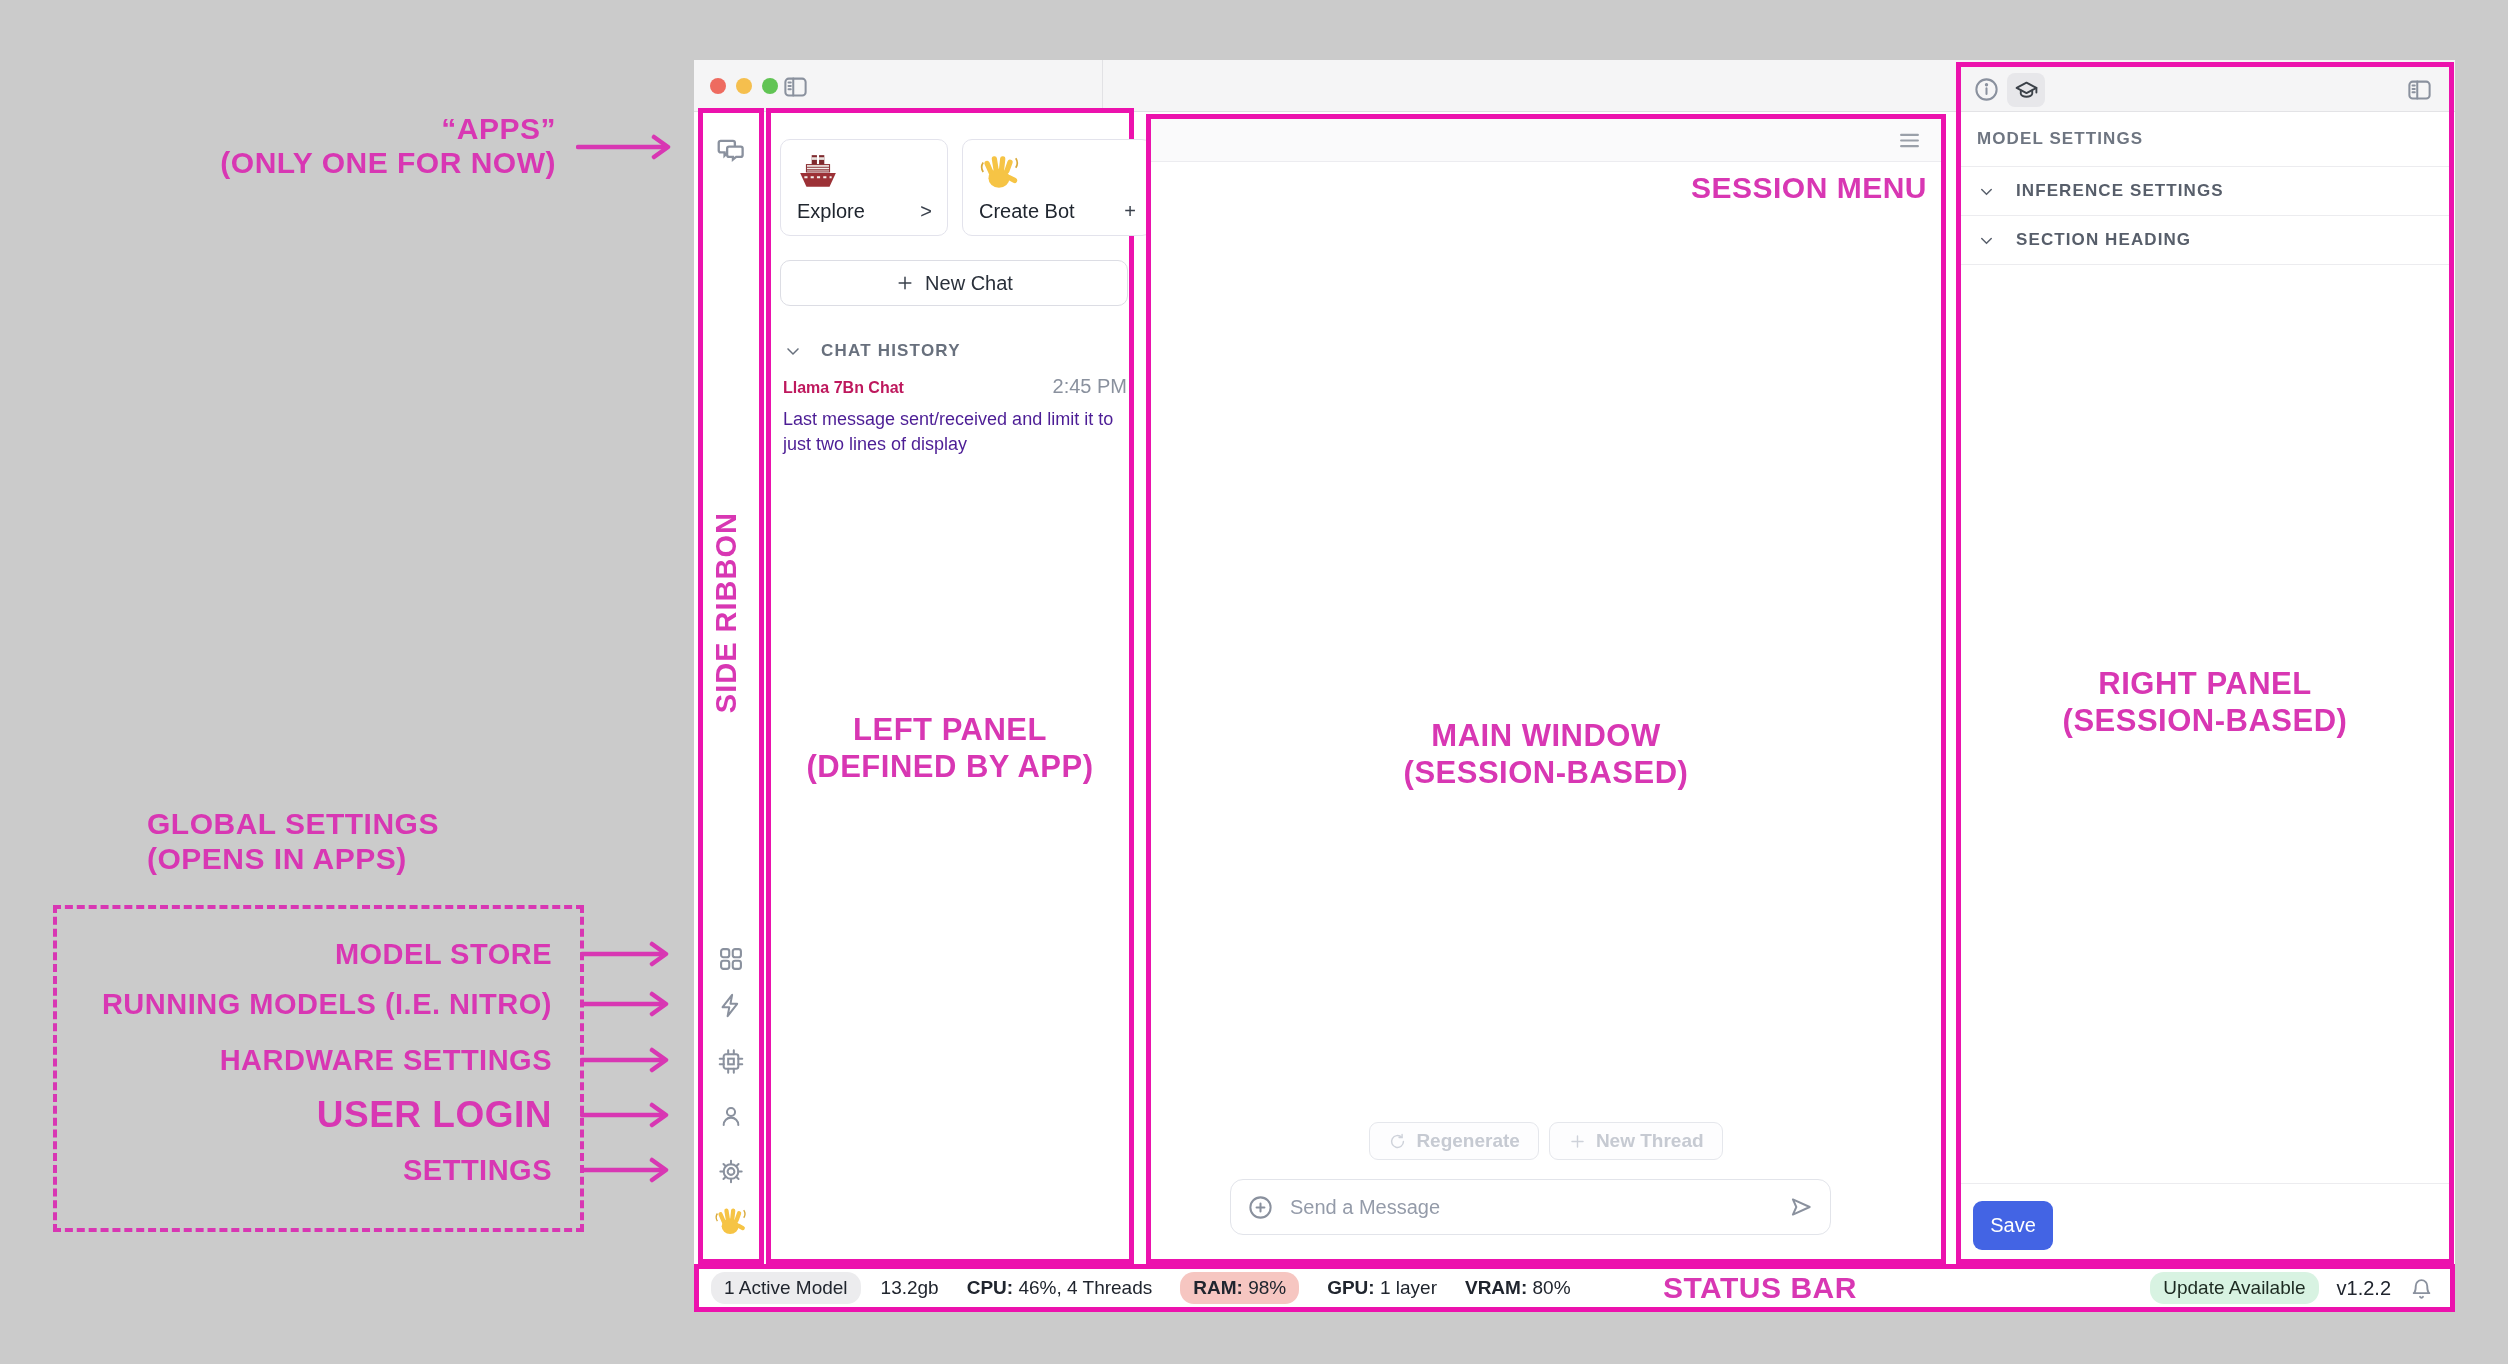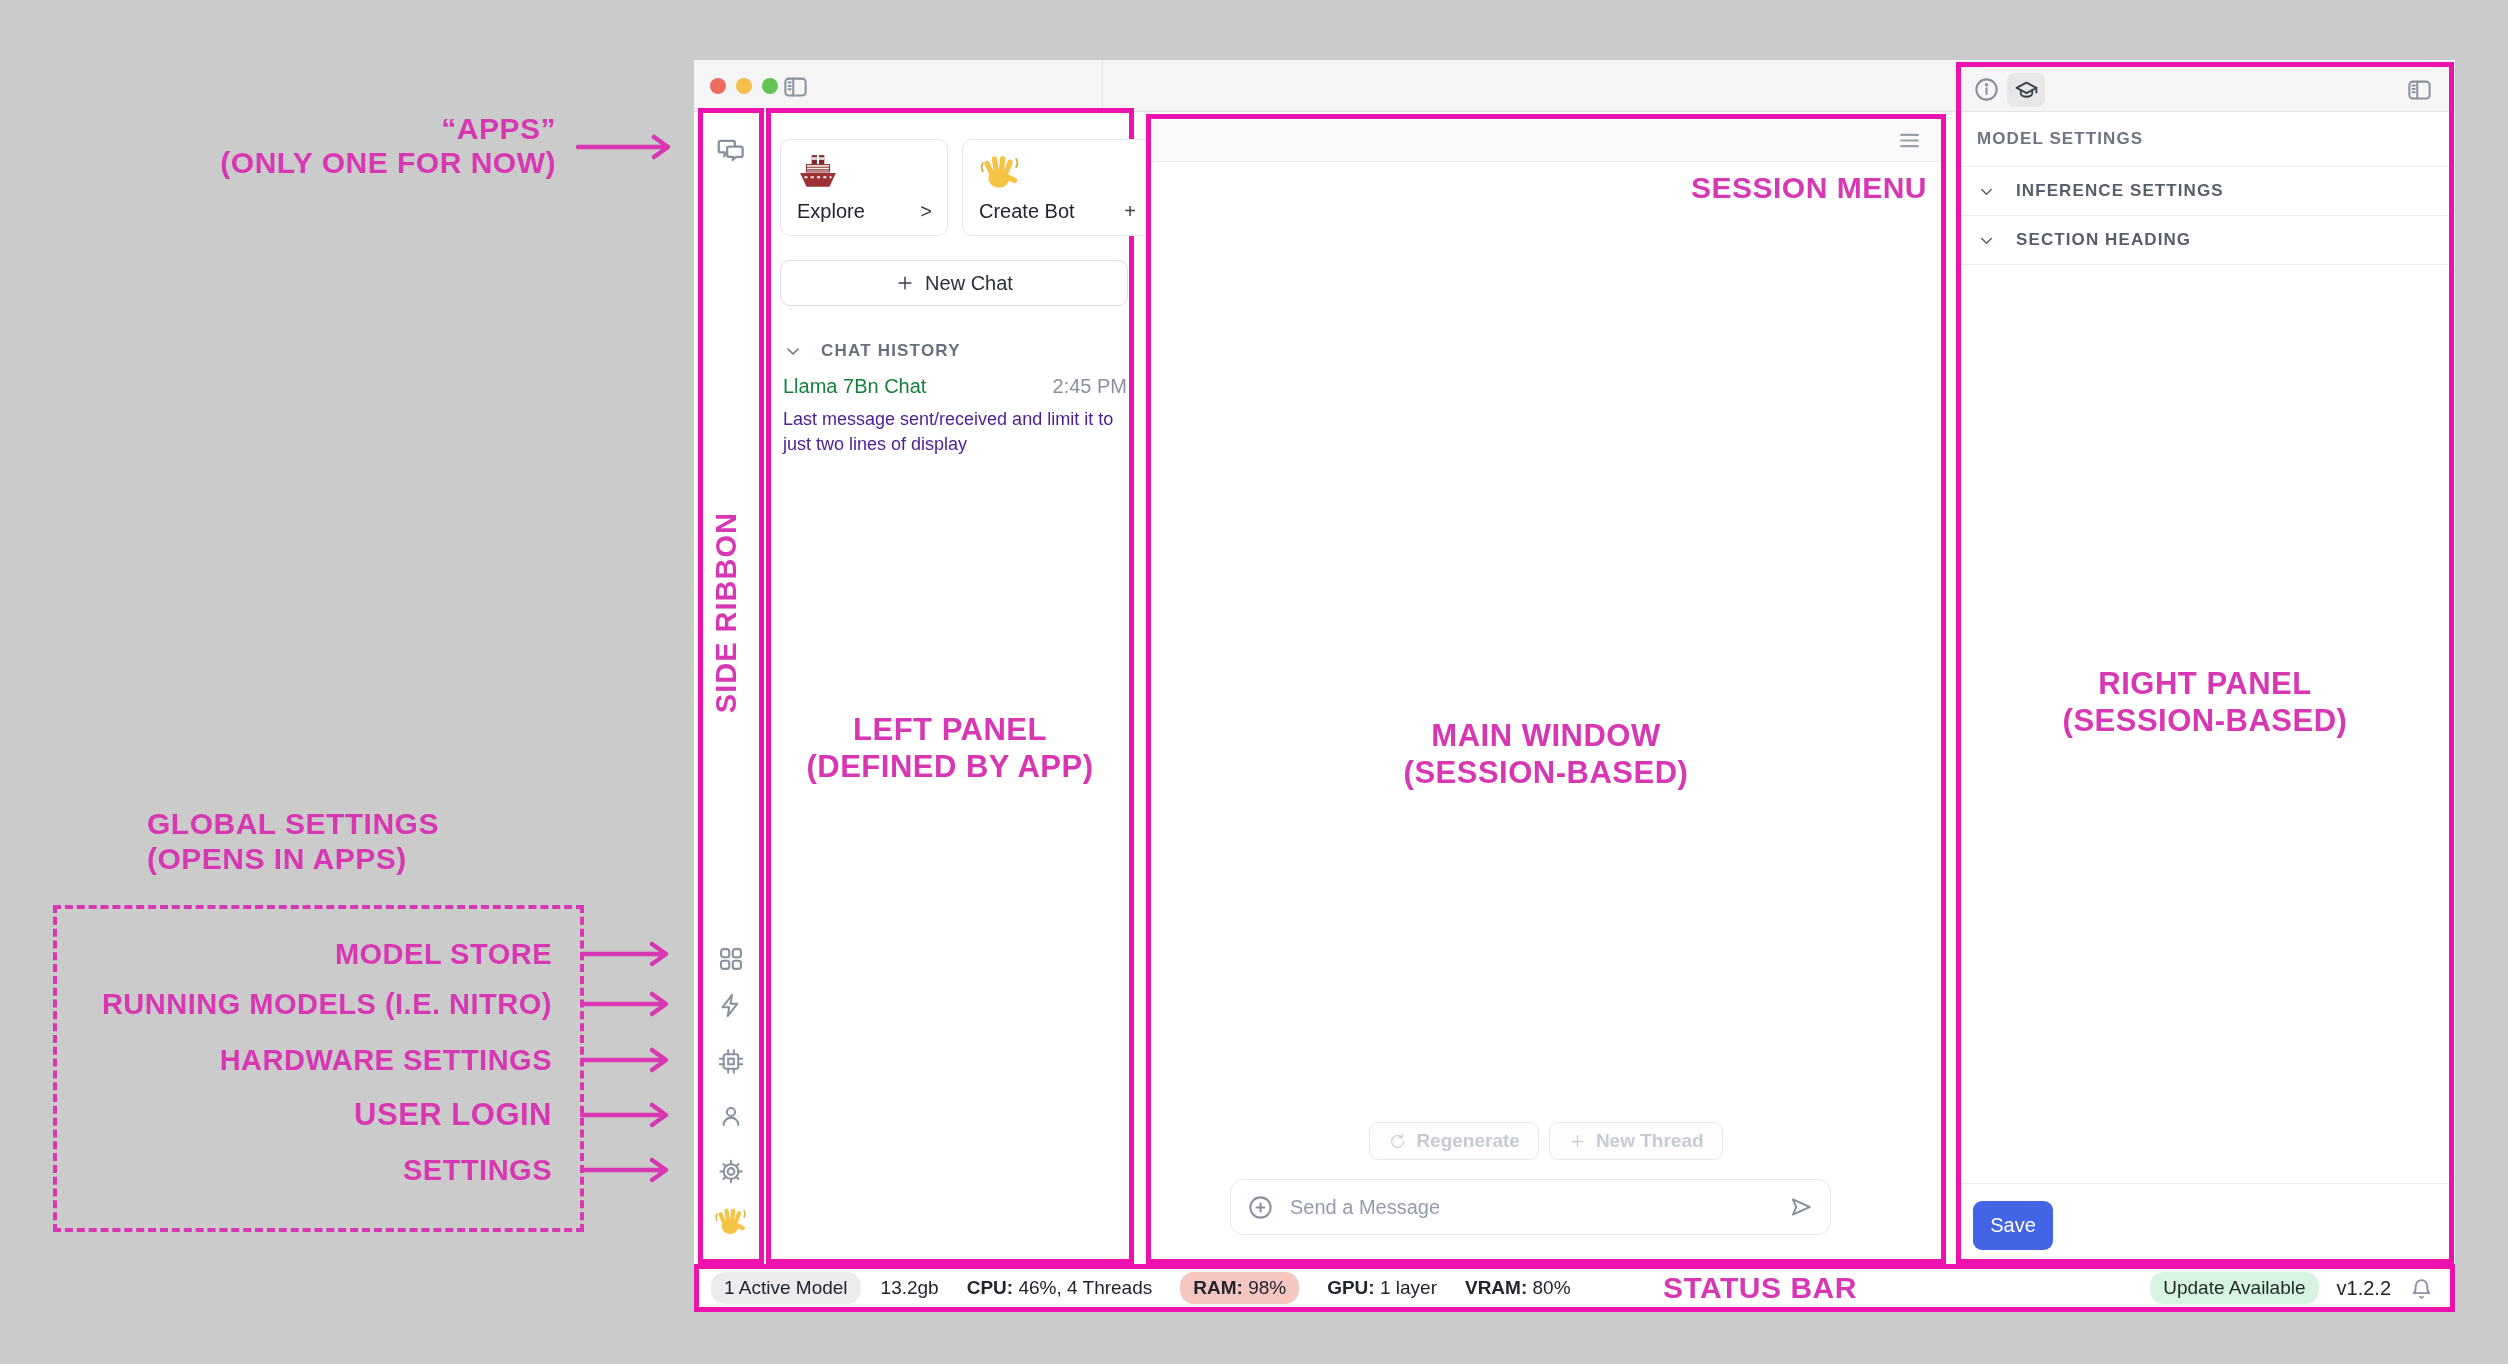--- a/index.html
+++ b/index.html
@@ -27,21 +27,21 @@
   .rb-ic{position:absolute;left:50%;transform:translateX(-50%);}
   
   .card{position:absolute;top:26px;height:97px;background:#fff;border:1.5px solid #e3e3ec;border-radius:10px;box-sizing:border-box;}
   .card .emoji{position:absolute;left:16px;top:12px;}
   .card .lbl{position:absolute;left:16px;bottom:12px;font-size:20px;font-weight:500;color:#20262f;}
   .card .aff{position:absolute;right:15px;bottom:12px;font-size:20px;color:#3a414c;}
   .newchat{position:absolute;left:9px;top:147px;width:348px;height:46px;border:1.5px solid #dcdde4;border-radius:10px;box-sizing:border-box;display:flex;align-items:center;justify-content:center;gap:10px;font-size:20px;font-weight:500;color:#2a303a;background:#fff;}
   .hist-hd{position:absolute;left:12px;top:228px;display:flex;align-items:center;gap:18px;color:#68707d;font-size:17px;font-weight:700;letter-spacing:1.2px;}
   .chat-item{position:absolute;left:12px;top:262px;width:344px;}
   .chat-row1{display:flex;justify-content:space-between;align-items:baseline;}
-  .chat-title{font-size:20px;font-weight:400;color:#15803d;}
+  .chat-title{font-size:16px;font-weight:700;color:#be185d;}
   .chat-time{font-size:20px;color:#8a919e;}
   .chat-prev{margin-top:9px;font-size:18px;line-height:25px;color:#4c1d95;width:336px;}
   
   .main-hd{position:absolute;left:0;top:0;width:100%;height:43px;background:#fafafb;border-bottom:1px solid #ececf0;box-sizing:border-box;}
   .buttons-row{position:absolute;left:0;top:1003px;width:100%;display:flex;justify-content:center;gap:10px;}
   .ghost-btn{display:flex;align-items:center;gap:9px;height:38px;padding:0 18px;border:1.5px solid #e5e7ec;border-radius:9px;background:#fdfdfe;color:#c6cad2;font-size:19px;box-sizing:border-box;font-weight:bold;}
   .ghost-btn .icon{stroke:#ced2da;}
   .input-pill{position:absolute;left:79px;top:1060px;width:601px;height:56px;border:1.5px solid #e2e4ea;border-radius:13px;box-sizing:border-box;display:flex;align-items:center;padding:0 16px;gap:14px;background:#fff;}
   .msg-input{flex:1;border:none;outline:none;font-size:20px;color:#30363f;font-family:"Liberation Sans",sans-serif;background:transparent;}
   .msg-input::placeholder{color:#949ba9;}
@@ -331,21 +331,21 @@
       <path d="M2 13h82"></path>
       <path d="m72 3 14 10-14 10"></path>
     </svg>
 
   <div class="anno tgt-label" style="top:1043px;font-size:29px;">HARDWARE SETTINGS</div>
   <svg class="pk-arrow" style="left:580px;top:1047px;" width="100" height="26" viewBox="0 0 100 26">
       <path d="M2 13h82"></path>
       <path d="m72 3 14 10-14 10"></path>
     </svg>
 
-  <div class="anno tgt-label" style="top:1098px;font-size:31px;">USER LOGIN</div>
+  <div class="anno tgt-label" style="top:1098px;font-size:37px;">USER LOGIN</div>
   <svg class="pk-arrow" style="left:580px;top:1102px;" width="100" height="26" viewBox="0 0 100 26">
       <path d="M2 13h82"></path>
       <path d="m72 3 14 10-14 10"></path>
     </svg>
 
   <div class="anno tgt-label" style="top:1153px;font-size:29px;">SETTINGS</div>
   <svg class="pk-arrow" style="left:580px;top:1157px;" width="100" height="26" viewBox="0 0 100 26">
       <path d="M2 13h82"></path>
       <path d="m72 3 14 10-14 10"></path>
     </svg>

